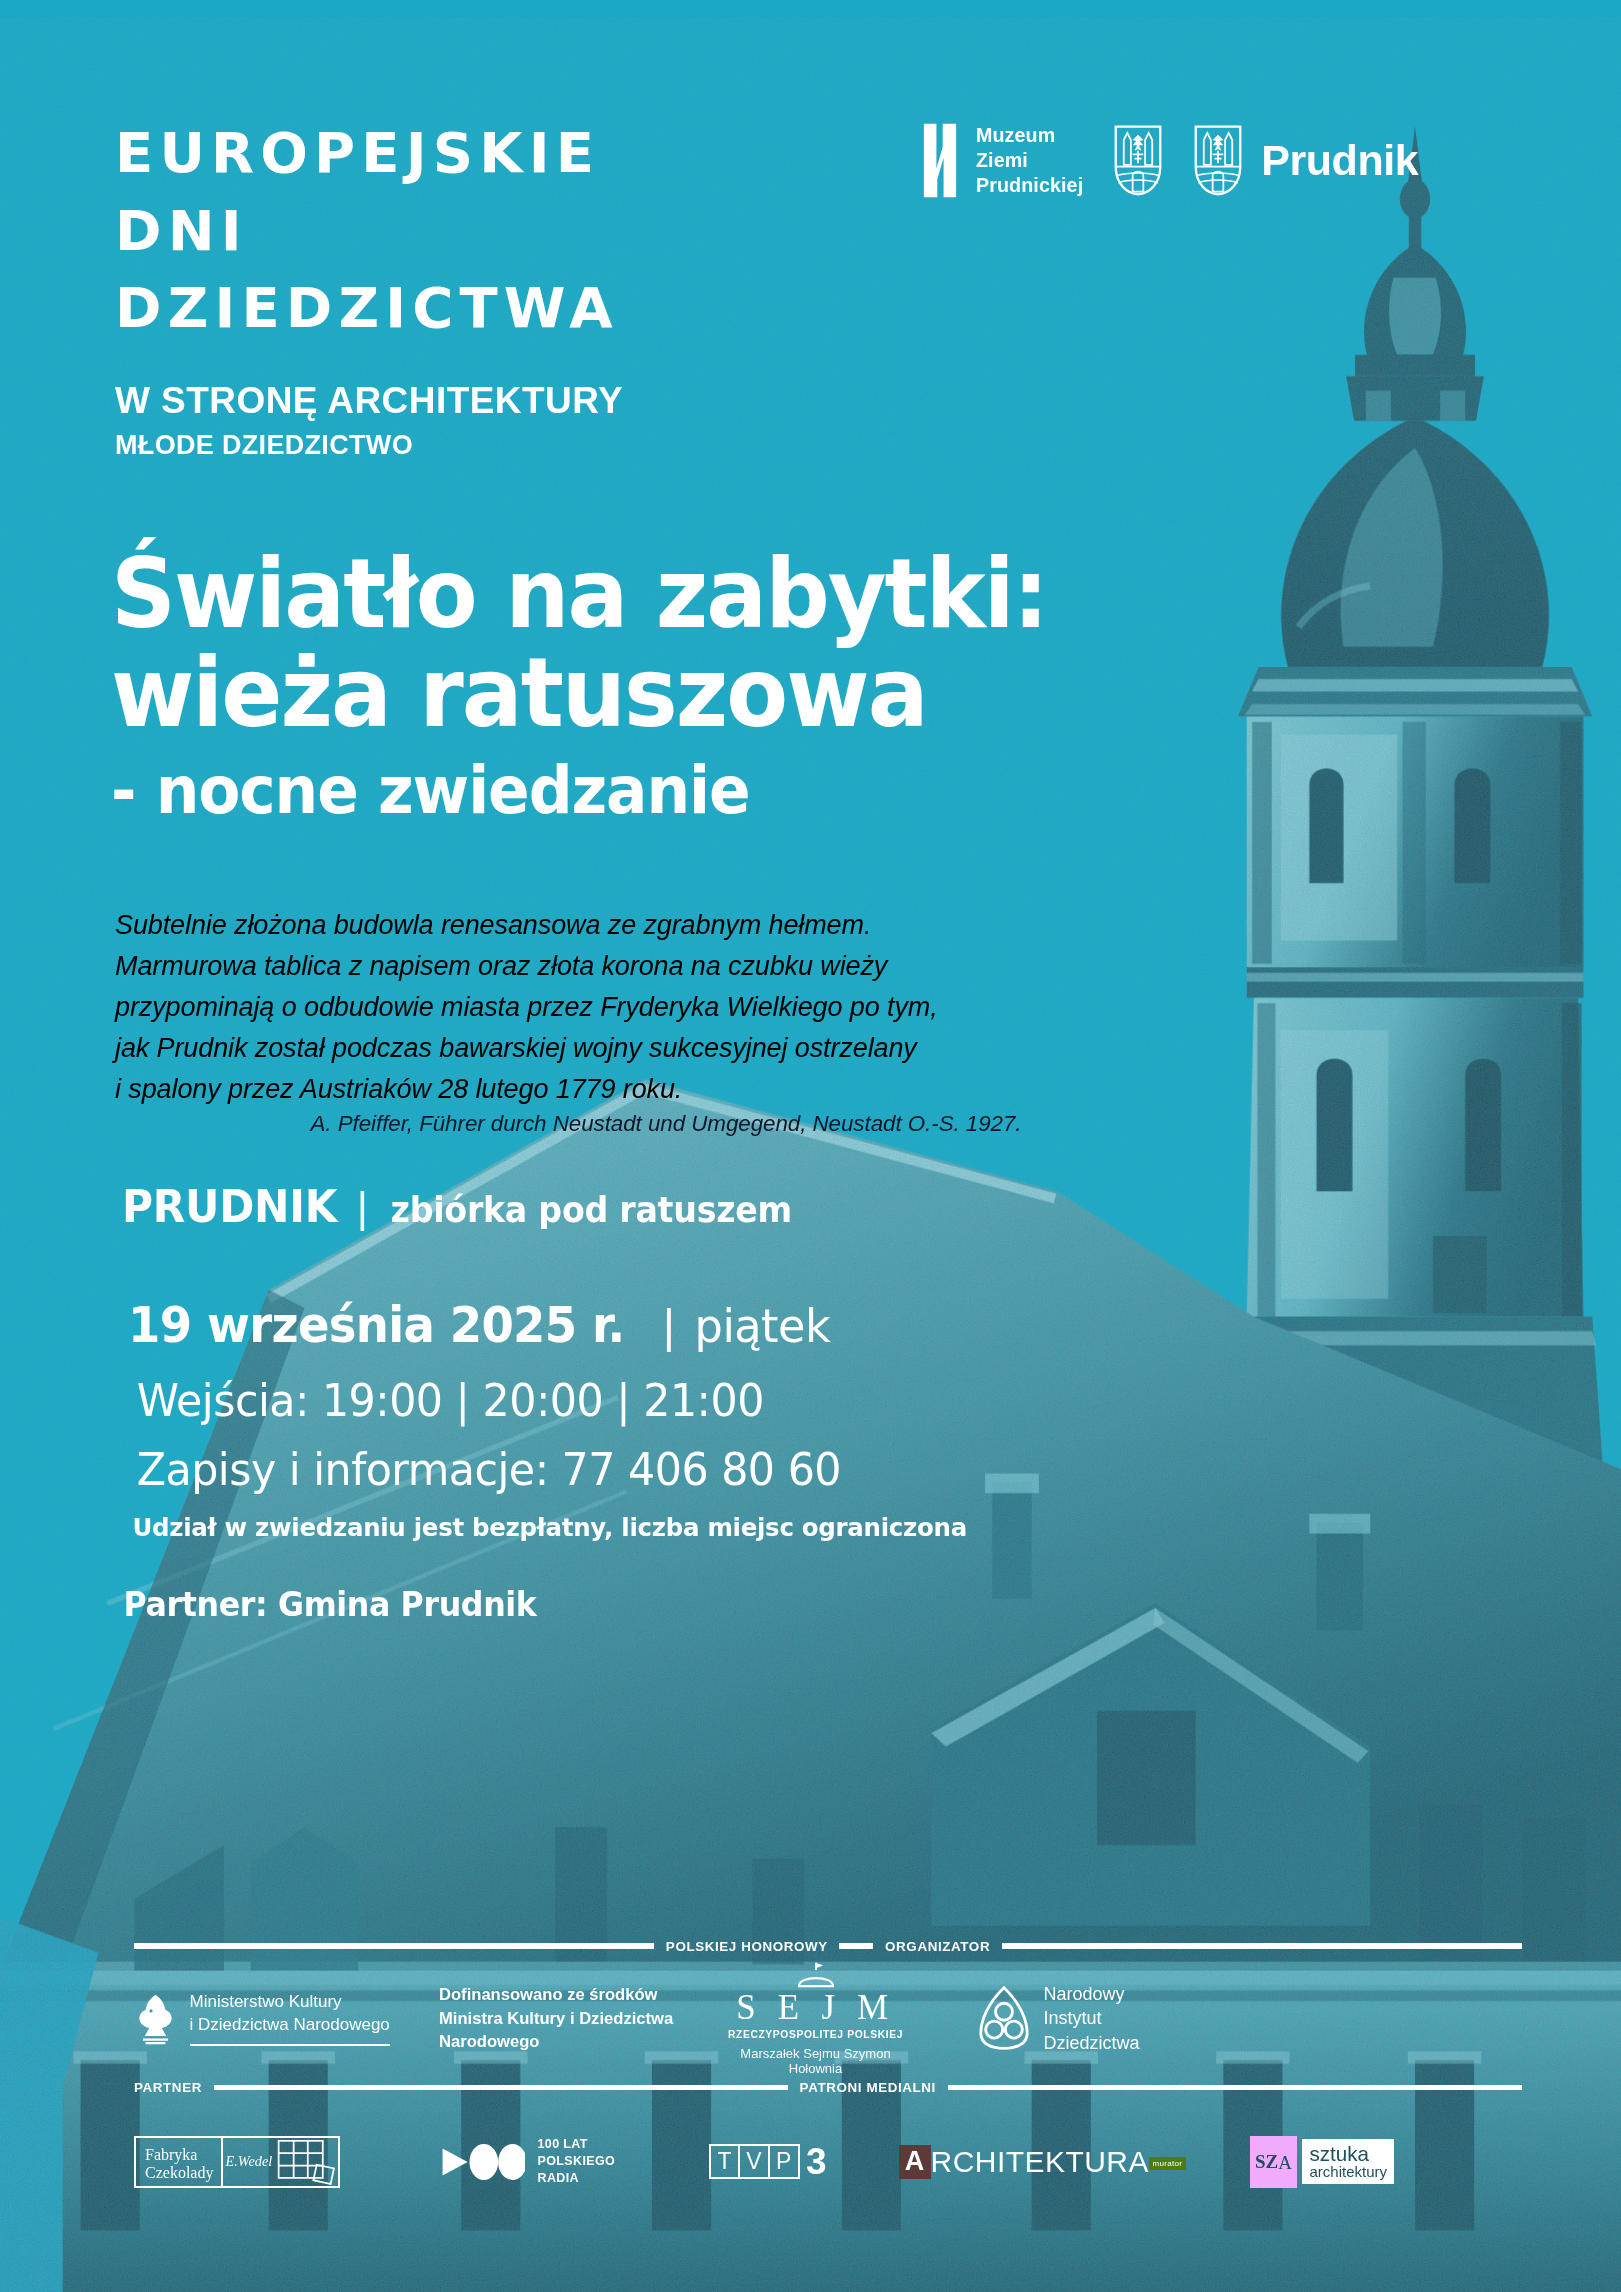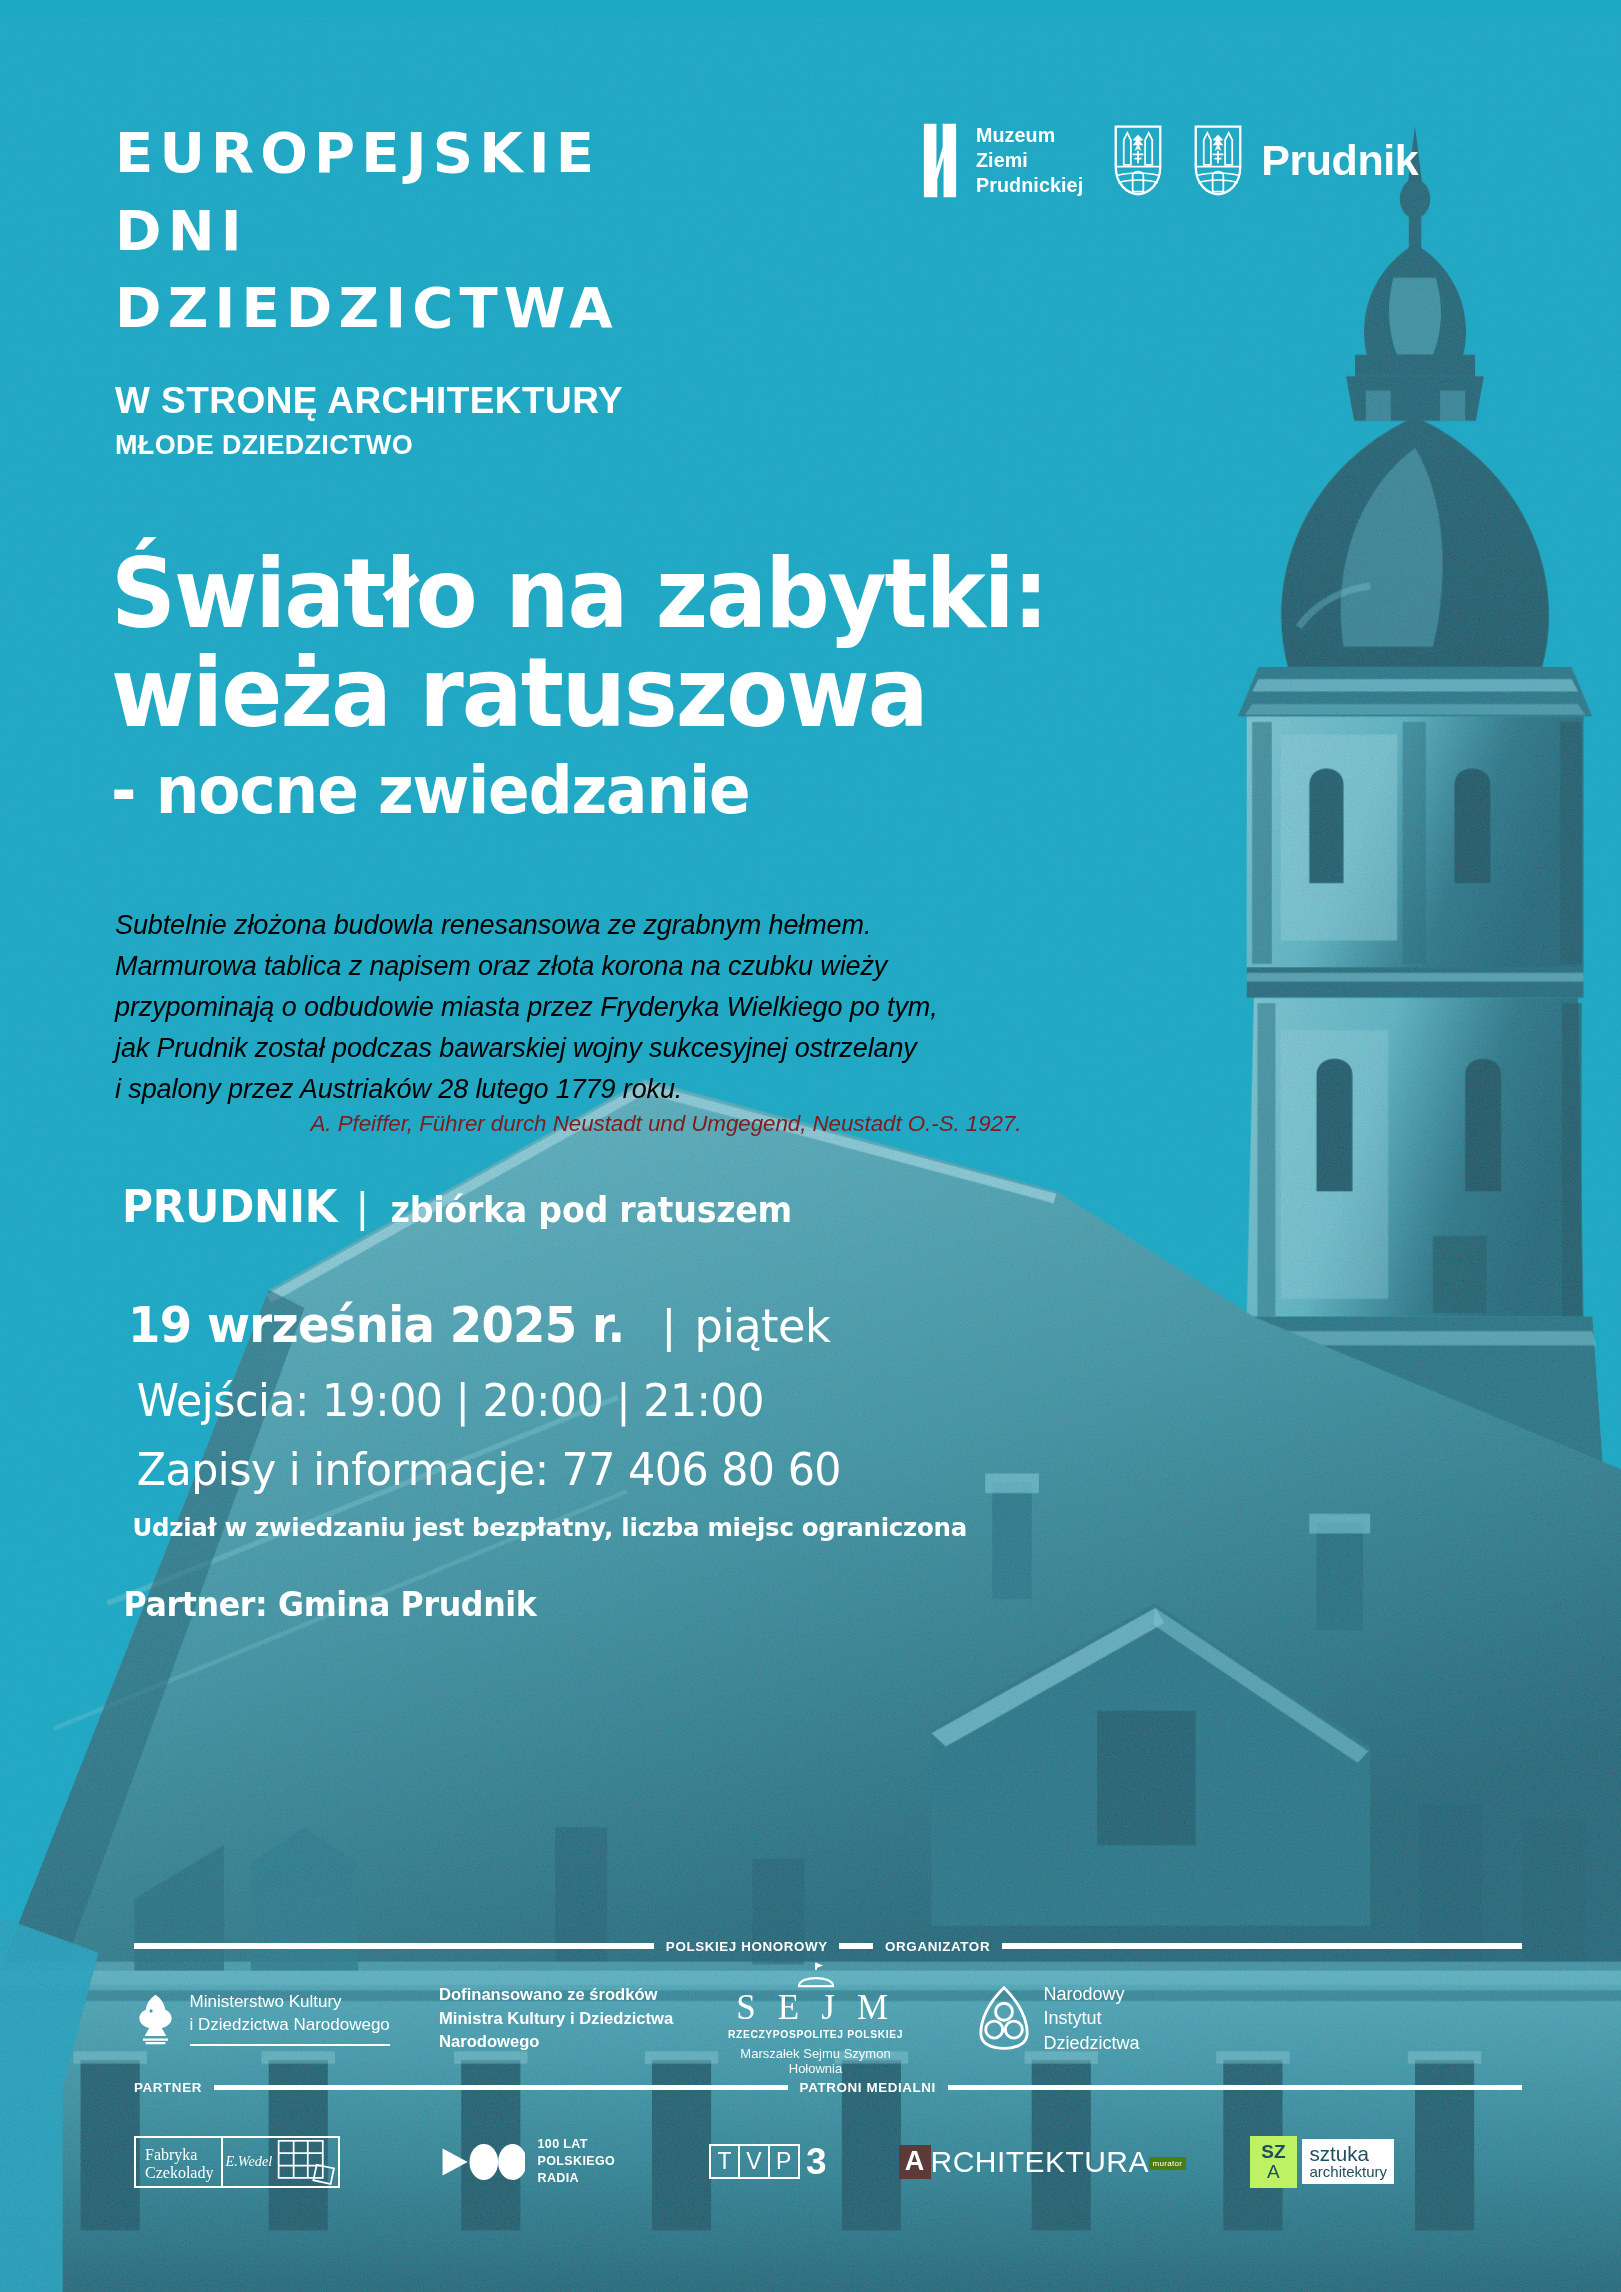--- a/index.html
+++ b/index.html
@@ -152,21 +152,21 @@
     letter-spacing: -0.004em;
   }
   .desc div { white-space: nowrap; }
 
   .citation {
     position: absolute;
     left: 115px;
     top: 1111px;
     width: 1102px;
     text-align: center;
-    color: #7f1d1d;
+    color: #0f172a;
     font-style: italic;
     font-size: 22.4px;
     letter-spacing: -0.003em;
   }
 
   
   .placeline {
     position: absolute;
     left: 115px;
     top: 1180px;
@@ -418,23 +418,23 @@
     font-size: 30px; letter-spacing: 0.015em; font-weight: 300;
     font-family: "Liberation Sans", sans-serif;
   }
   .arch-murator {
     background: #4d7c0f; font-size: 8px; padding: 1.8px 3.6px;
     align-self: flex-end; margin-bottom: 9px; letter-spacing: .04em;
   }
 
   .sztuka { display: flex; align-items: center; gap: 5.4px; margin-left: 64px; }
   .sz-box {
-    background: #bef264; color: #1f4e5c; width: 47px; height: 52px;
-    display: flex; flex-direction: column; align-items: center; justify-content: center;
-    font-family: Liberation Sans, sans-serif; line-height: 1;
+    background: #f0abfc; color: #1f4e5c; width: 47px; height: 52px;
+    display: flex; flex-direction: row; align-items: center; justify-content: center;
+    font-family: Liberation Serif, serif; line-height: 1;
   }
   .sz-top { font-size: 19px; font-weight: 700; }
   .sz-bot { font-size: 19px; font-weight: 400; margin-top: 1.8px;}
   .sz-words { background: #fff; color: #1f4e5c; padding: 4.5px 7.2px; line-height: 1.02;}
   .sz-w1 { font-size: 20.6px; font-weight: 400; }
   .sz-w2 { font-size: 15px; font-weight: 400; }
 </style>
 </head>
 <body>
 

